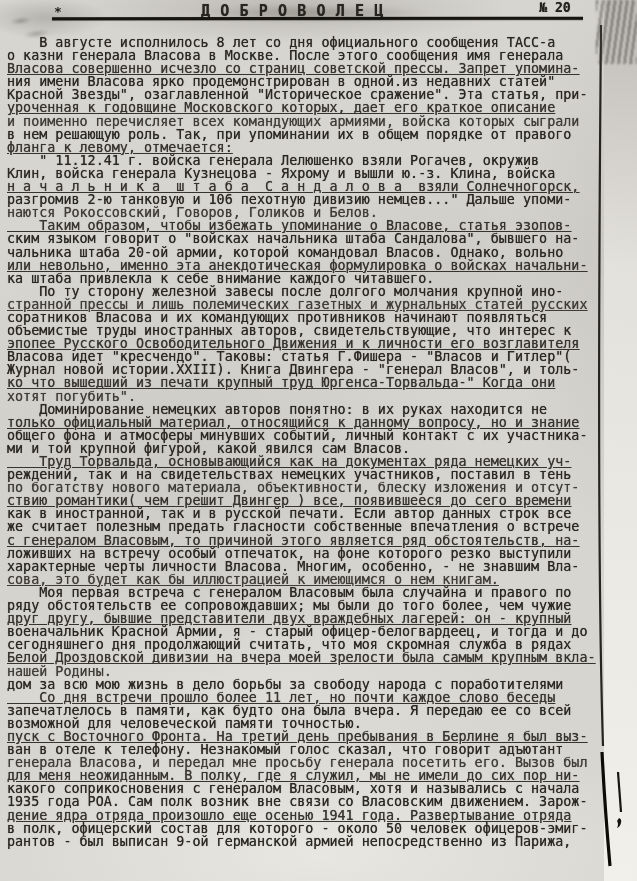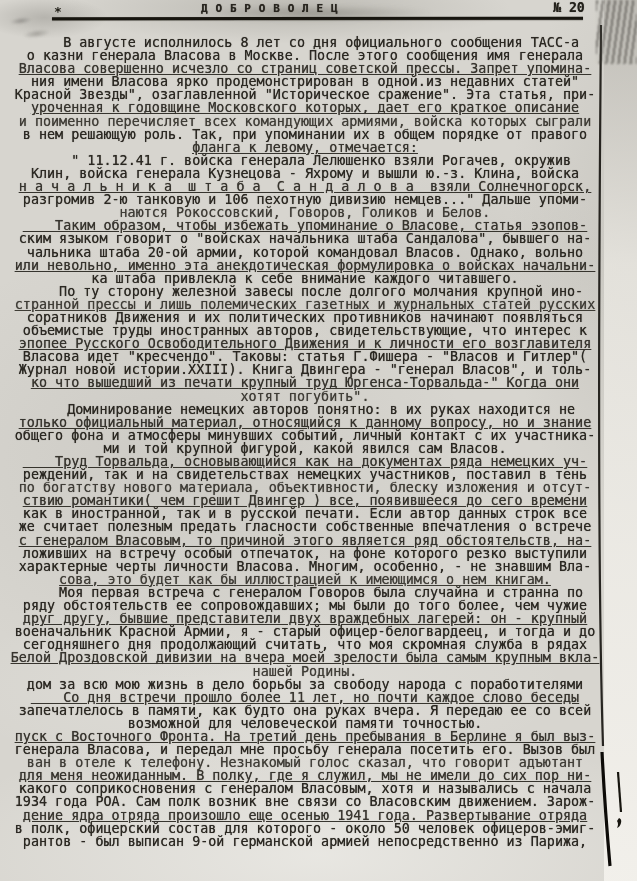--- a/index.html
+++ b/index.html
@@ -48,45 +48,44 @@
     filter: blur(1px);
     transform: rotate(-8deg);
   }
   .masthead { position: absolute; left: 0; top: 0; width: 637px; height: 24px; }
   .mast-mark {
     position: absolute; left: 54px; top: 4px;
     font-size: 13px; font-weight: bold; color: #222019;
   }
   .mast-title {
     position: absolute; left: 201px; top: 2px;
-    font-size: 11px; font-weight: bold; letter-spacing: 0.6px;
+    font-size: 15px; font-weight: bold; letter-spacing: 0.6px;
     color: #28251f;
     text-shadow: 0 0 0.8px rgba(40,37,31,0.8);
     filter: blur(0.25px);
     text-align: right;
   }
   .mast-issue {
-    position: absolute; left: 553px; top: 0px;
+    position: absolute; left: 539px; top: 0px;
     font-size: 13.2px; font-weight: bold; color: #24221c;
     text-shadow: 0 0 0.7px rgba(40,37,31,0.8);
     filter: blur(0.25px);
   }
   .mast-rule {
     position: absolute; left: 52px; top: 17px; width: 531px; height: 2.6px;
     background: #17150f;
     transform: rotate(-0.08deg);
     box-shadow: 0 0.5px 0.8px rgba(23,21,15,0.55);
   }
   .body-text {
     position: absolute; left: 7px; top: 36px; width: 596px;
     font-size: 13.4px; line-height: 13.1px; letter-spacing: 0px;
     color: #2b2822;
     text-shadow: 0 0 0.7px rgba(38,35,29,0.85);
     filter: blur(0.28px);
-    text-align: center;
   }
   .body-text .line { white-space: pre; height: 13.1px; }
   .body-text .line:nth-child(3n) { opacity: 0.93; text-decoration: underline; }
   .body-text .line:nth-child(7n) { opacity: 0.88; }
   .binding { position: absolute; left: 0; top: 0; width: 637px; height: 881px; }
 </style>
 </head>
 <body>
 
 <div class="page">
@@ -117,58 +116,58 @@
       <div class="line">н а ч а л ь н и к а  ш т а б а  С а н д а л о в а  взяли Солнечногорск,</div>
       <div class="line">разгромив 2-ю танковую и 106 пехотную дивизию немцев..." Дальше упоми-</div>
       <div class="line">наются Рокоссовский, Говоров, Голиков и Белов.</div>
       <div class="line">    Таким образом, чтобы избежать упоминание о Власове, статья эзопов-</div>
       <div class="line">ским языком говорит о "войсках начальника штаба Сандалова", бывшего на-</div>
       <div class="line">чальника штаба 20-ой армии, которой командовал Власов. Однако, вольно</div>
       <div class="line">или невольно, именно эта анекдотическая формулировка о войсках начальни-</div>
       <div class="line">ка штаба привлекла к себе внимание каждого читавшего.</div>
       <div class="line">    По ту сторону железной завесы после долгого молчания крупной ино-</div>
       <div class="line">странной прессы и лишь полемических газетных и журнальных статей русских</div>
-      <div class="line">соратников Движения и их политических противников начинают появляться</div>
+      <div class="line">соратников Власова и их командующих противников начинают появляться</div>
       <div class="line">объемистые труды иностранных авторов, свидетельствующие, что интерес к</div>
       <div class="line">эпопее Русского Освободительного Движения и к личности его возглавителя</div>
       <div class="line">Власова идет "кресчендо". Таковы: статья Г.Фишера - "Власов и Гитлер"(</div>
       <div class="line">Журнал новой истории.XXIII). Книга Двингера - "генерал Власов", и толь-</div>
       <div class="line">ко что вышедший из печати крупный труд Юргенса-Торвальда-" Когда они</div>
       <div class="line">хотят погубить".</div>
       <div class="line">    Доминирование немецких авторов понятно: в их руках находится не</div>
       <div class="line">только официальный материал, относящийся к данному вопросу, но и знание</div>
       <div class="line">общего фона и атмосферы минувших событий, личный контакт с их участника-</div>
       <div class="line">ми и той крупной фигурой, какой явился сам Власов.</div>
       <div class="line">    Труд Торвальда, основывающийся как на документах ряда немецких уч-</div>
       <div class="line">реждений, так и на свидетельствах немецких участников, поставил в тень</div>
       <div class="line">по богатству нового материала, объективности, блеску изложения и отсут-</div>
       <div class="line">ствию романтики( чем грешит Двингер ) все, появившееся до сего времени</div>
       <div class="line">как в иностранной, так и в русской печати. Если автор данных строк все</div>
       <div class="line">же считает полезным предать гласности собственные впечатления о встрече</div>
       <div class="line">с генералом Власовым, то причиной этого является ряд обстоятельств, на-</div>
       <div class="line">ложивших на встречу особый отпечаток, на фоне которого резко выступили</div>
       <div class="line">характерные черты личности Власова. Многим, особенно, - не знавшим Вла-</div>
       <div class="line">сова, это будет как бы иллюстрацией к имеющимся о нем книгам.</div>
-      <div class="line">    Моя первая встреча с генералом Говоров была случайна и странна по</div>
+      <div class="line">    Моя первая встреча с генералом Власовым была случайна и правого по</div>
       <div class="line">ряду обстоятельств ее сопровождавших; мы были до того более, чем чужие</div>
       <div class="line">друг другу, бывшие представители двух враждебных лагерей: он - крупный</div>
       <div class="line">военачальник Красной Армии, я - старый офицер-белогвардеец, и тогда и до</div>
       <div class="line">сегодняшнего дня продолжающий считать, что моя скромная служба в рядах</div>
       <div class="line">Белой Дроздовской дивизии на вчера моей зрелости была самым крупным вкла-</div>
       <div class="line">нашей Родины.</div>
       <div class="line">дом за всю мою жизнь в дело борьбы за свободу народа с поработителями</div>
       <div class="line">    Со дня встречи прошло более 11 лет, но почти каждое слово беседы</div>
-      <div class="line">запечатлелось в памяти, как будто она руках вчера. Я передаю ее со всей</div>
+      <div class="line">запечатлелось в памяти, как будто она была вчера. Я передаю ее со всей</div>
       <div class="line">возможной для человеческой памяти точностью.</div>
       <div class="line">пуск с Восточного Фронта. На третий день пребывания в Берлине я был выз-</div>
+      <div class="line">ван в отеле к телефону. Незнакомый голос сказал, что говорит адъютант</div>
       <div class="line">генерала Власова, и передал мне просьбу генерала посетить его. Вызов был</div>
-      <div class="line">ван в отеле к телефону. Незнакомый голос сказал, что говорит адъютант</div>
       <div class="line">для меня неожиданным. В полку, где я служил, мы не имели до сих пор ни-</div>
       <div class="line">какого соприкосновения с генералом Власовым, хотя и назывались с начала</div>
-      <div class="line">1934 года РОА. Сам полк возник вне связи со Власовским движением. Зарож-</div>
+      <div class="line">1935 года РОА. Сам полк возник вне связи со Власовским движением. Зарож-</div>
       <div class="line">дение ядра отряда произошло еще осенью 1941 года. Развертывание отряда</div>
       <div class="line">в полк, офицерский состав для которого - около 50 человек офицеров-эмиг-</div>
       <div class="line">рантов - был выписан 9-ой германской армией непосредственно из Парижа,</div>
     </div>
 
   <svg class="binding" viewBox="0 0 637 881" xmlns="http://www.w3.org/2000/svg">
     <path d="M601,25 C599,250 597,560 603,746" stroke="#14120d" stroke-width="2.2" fill="none" opacity="0.9"></path>
     <path d="M602,752 C604,792 607,832 610,866" stroke="#0d0b08" stroke-width="3.2" fill="none"></path>
     <path d="M618,772 L621,812" stroke="#17150f" stroke-width="2.2" fill="none"></path>
     <path d="M619,818 q3,1 2,5 q-1,4 -4,5 q2,-4 0,-7 z" fill="#17150f"></path>

